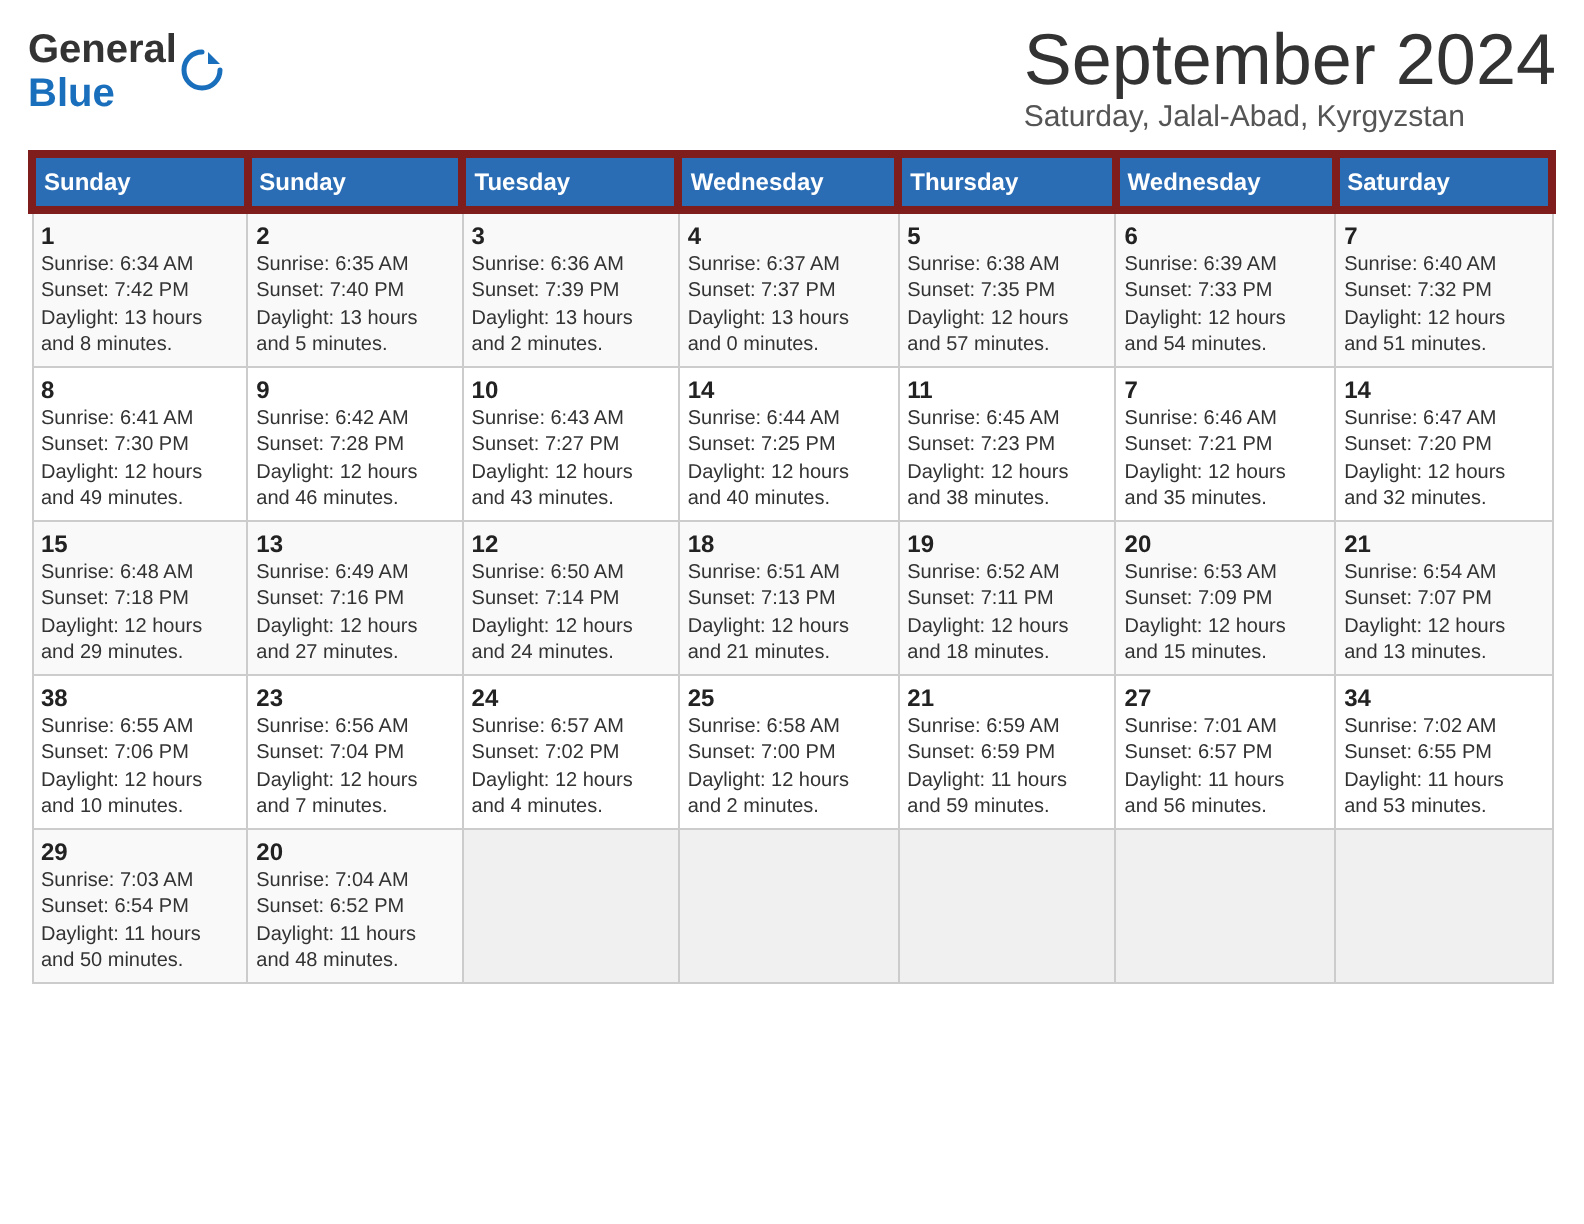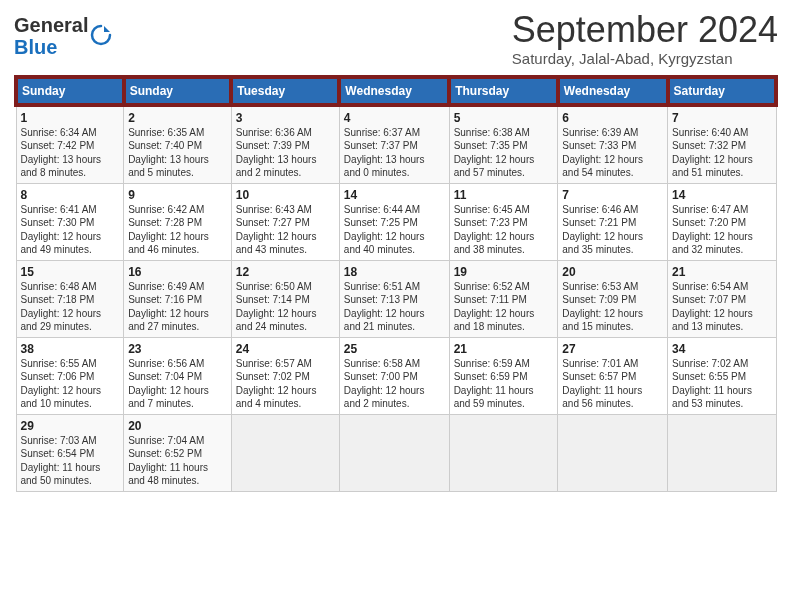--- a/index.html
+++ b/index.html
@@ -187,21 +187,21 @@
             <span class="day-num">14</span>
             <div class="day-info">Sunrise: 6:47 AM<br>Sunset: 7:20 PM<br>Daylight: 12 hours<br>and 32 minutes.</div>
           </td>
         </tr>
         <tr>
           <td>
             <span class="day-num">15</span>
             <div class="day-info">Sunrise: 6:48 AM<br>Sunset: 7:18 PM<br>Daylight: 12 hours<br>and 29 minutes.</div>
           </td>
           <td>
-            <span class="day-num">16</span>
+            <span class="day-num">13</span>
             <div class="day-info">Sunrise: 6:49 AM<br>Sunset: 7:16 PM<br>Daylight: 12 hours<br>and 27 minutes.</div>
           </td>
           <td>
             <span class="day-num">12</span>
             <div class="day-info">Sunrise: 6:50 AM<br>Sunset: 7:14 PM<br>Daylight: 12 hours<br>and 24 minutes.</div>
           </td>
           <td>
             <span class="day-num">18</span>
             <div class="day-info">Sunrise: 6:51 AM<br>Sunset: 7:13 PM<br>Daylight: 12 hours<br>and 21 minutes.</div>
           </td>

